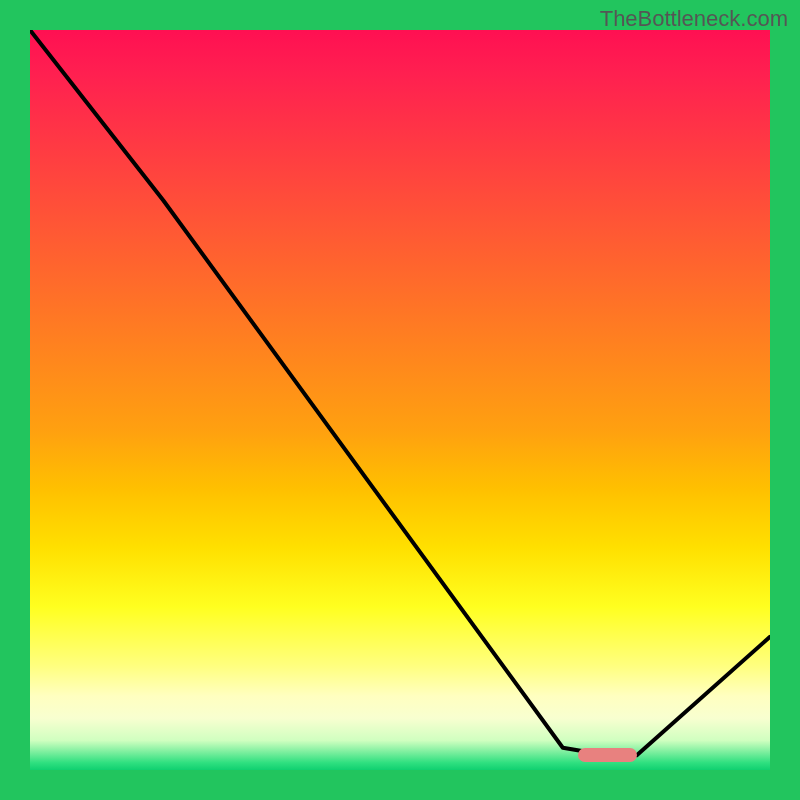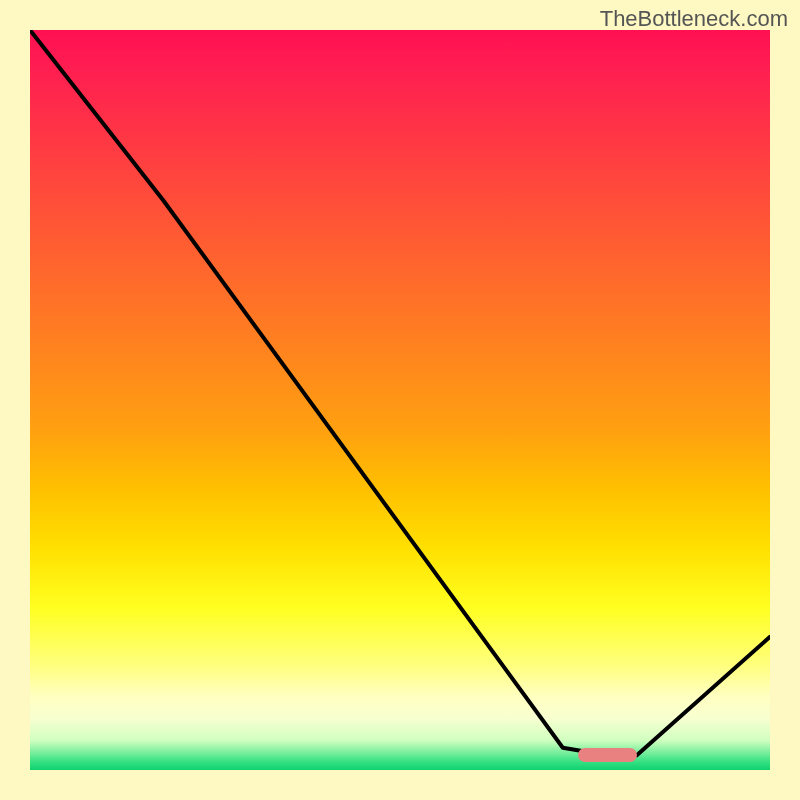--- a/index.html
+++ b/index.html
@@ -8,21 +8,21 @@
     background: #000;
     width: 800px;
     height: 800px;
     overflow: hidden;
     font-family: Arial, sans-serif;
   }
   .container {
     position: relative;
     width: 800px;
     height: 800px;
-    background: #fef9c3;
+    background: #22c55e;
   }
   .watermark {
     position: absolute;
     top: 6px;
     right: 12px;
     color: #555;
     font-size: 22px;
     font-weight: 500;
     z-index: 10;
   }

